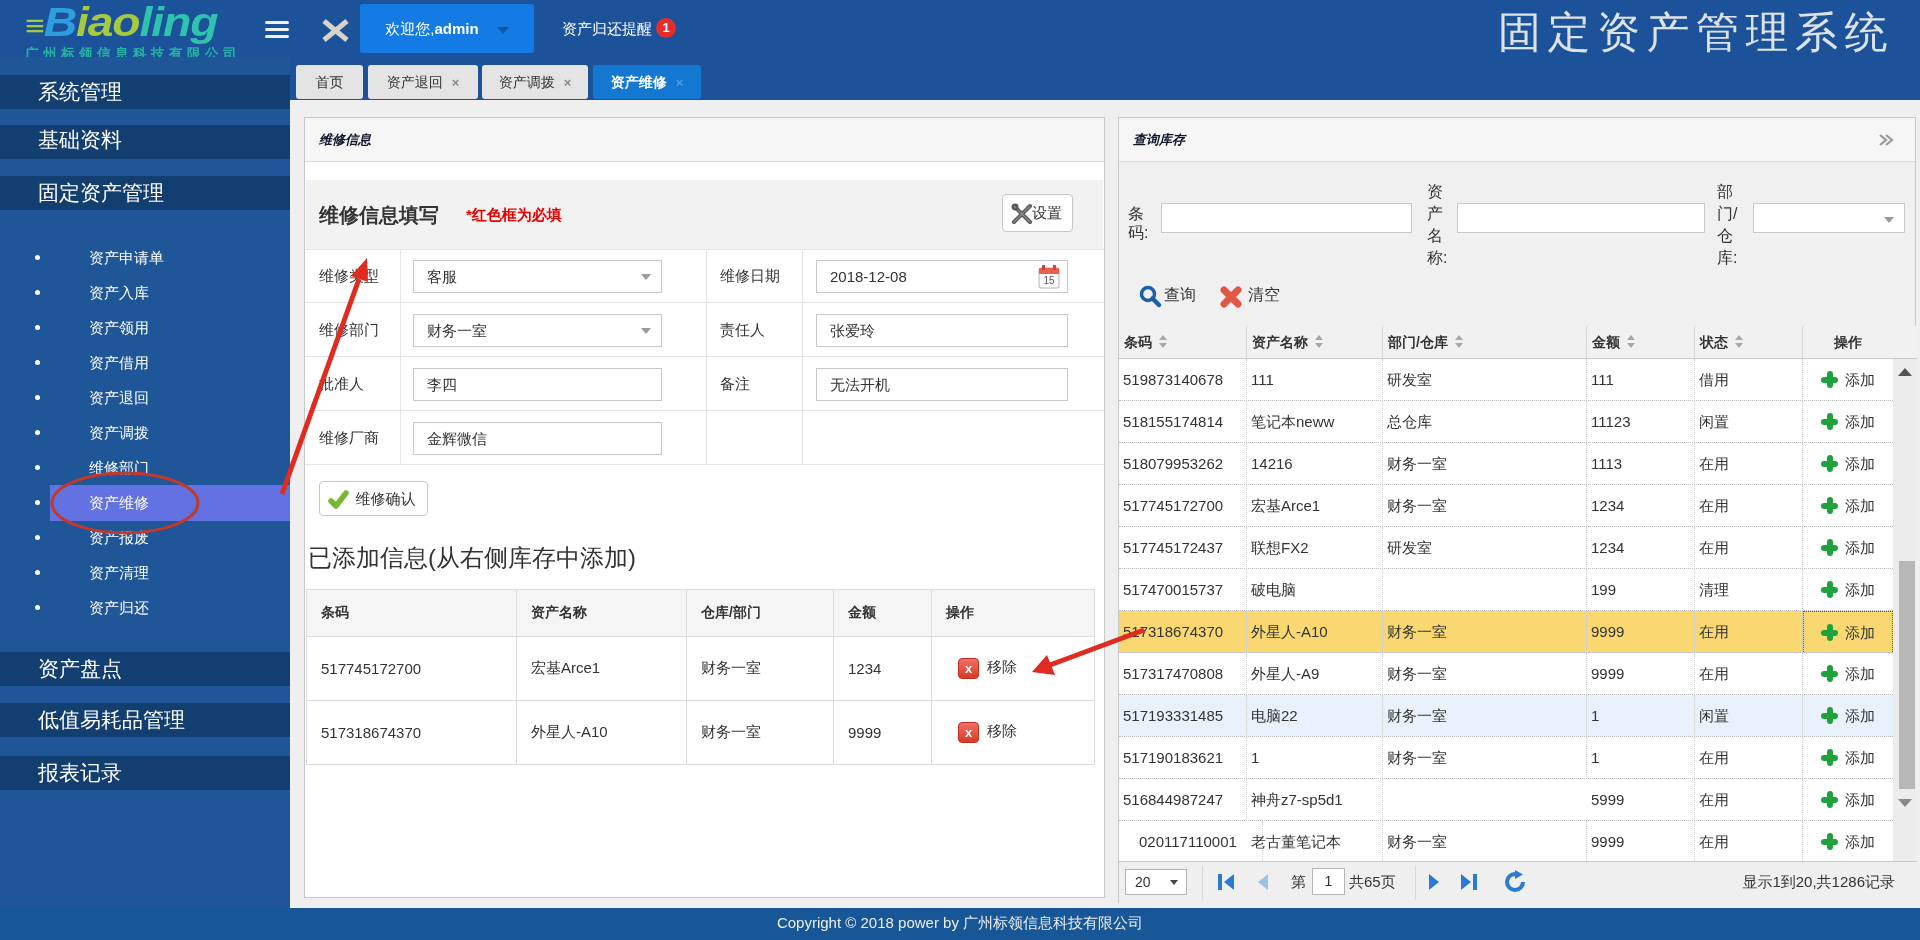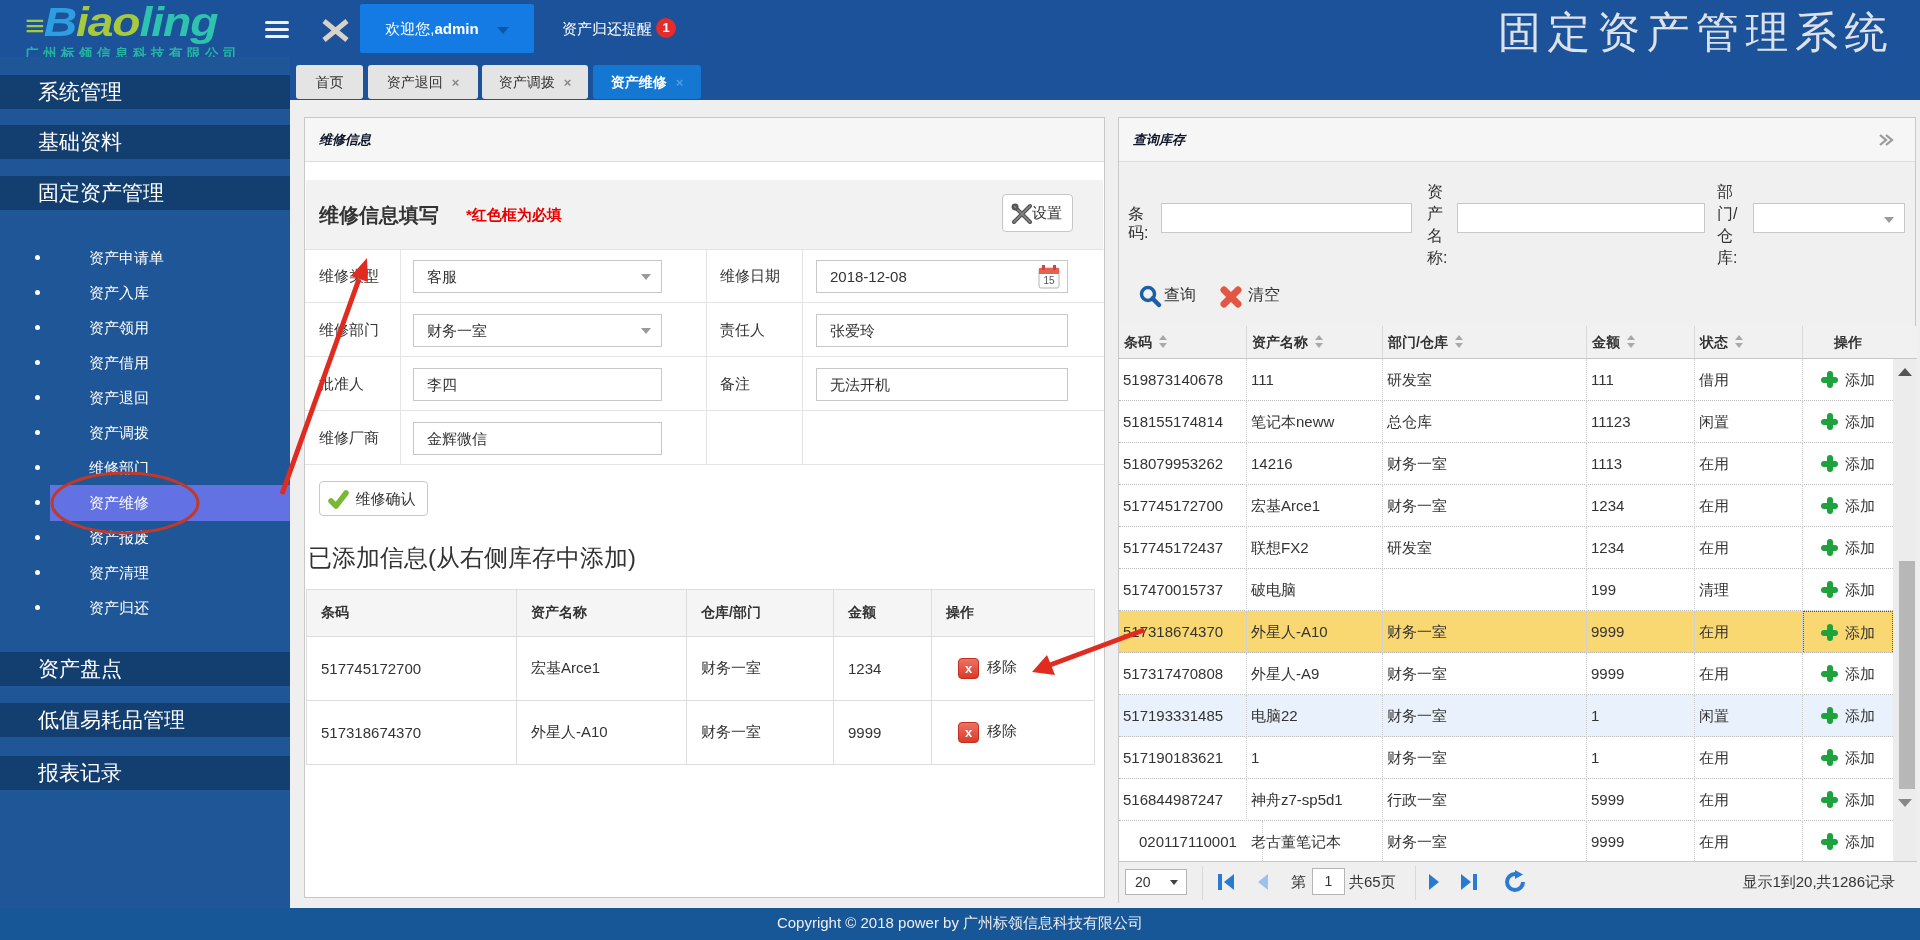--- a/index.html
+++ b/index.html
@@ -99,21 +99,21 @@
 <div id="badge" class="abs">1</div>
 <div id="systitle" class="abs">固定资产管理系统</div>
 
 <div class="abs tab" style="left:296px;width:67px;">首页</div>
 <div class="abs tab" style="left:368px;width:110px;">资产退回<span class="x">×</span></div>
 <div class="abs tab" style="left:482px;width:106px;">资产调拨<span class="x">×</span></div>
 <div class="abs tab active" style="left:593px;width:108px;">资产维修<span class="x">×</span></div>
 
 <div id="sidebar" class="abs"></div>
 <div class="abs sbar" style="top:75px;">系统管理</div>
-<div class="abs sbar" style="top:125px;">基础资料</div>
+<div class="abs sbar" style="top:125px;font-family:Liberation Mono, monospace;">基础资料</div>
 <div class="abs sbar" style="top:176px;">固定资产管理</div>
 <div id="hl" class="abs"></div>
 <div class="abs mitem" style="top:240px">
     <span class="blt"></span>
     <span class="txt">资产申请单</span>
   </div>
 <div class="abs mitem" style="top:275px">
     <span class="blt"></span>
     <span class="txt">资产入库</span>
   </div>
@@ -339,21 +339,20 @@
       <div class="rcell" style="left:0px;width:128px;">517190183621</div>
       <div class="rcell" style="left:128px;width:136px;">1</div>
       <div class="rcell" style="left:264px;width:204px;">财务一室</div>
       <div class="rcell" style="left:468px;width:108px;">1</div>
       <div class="rcell" style="left:576px;width:108px;">在用</div>
       <div class="rcell" style="left:684px;width:90px;border-right:none;text-align:center;padding-left:0;"><span class="plus"></span>添加</div>
     </div>
     <div class="rrow" style="top:453px;">
       <div class="rcell" style="left:0px;width:128px;">516844987247</div>
       <div class="rcell" style="left:128px;width:136px;">神舟z7-sp5d1</div>
-      <div class="rcell" style="left:264px;width:204px;">行政一室</div>
       <div class="rcell" style="left:468px;width:108px;">5999</div>
       <div class="rcell" style="left:576px;width:108px;">在用</div>
       <div class="rcell" style="left:684px;width:90px;border-right:none;text-align:center;padding-left:0;"><span class="plus"></span>添加</div>
     </div>
     <div class="rrow" style="top:495px;">
       <div class="rcell" style="left:16px;width:128px;">020117110001</div>
       <div class="rcell" style="left:128px;width:136px;">老古董笔记本</div>
       <div class="rcell" style="left:264px;width:204px;">财务一室</div>
       <div class="rcell" style="left:468px;width:108px;">9999</div>
       <div class="rcell" style="left:576px;width:108px;">在用</div>

